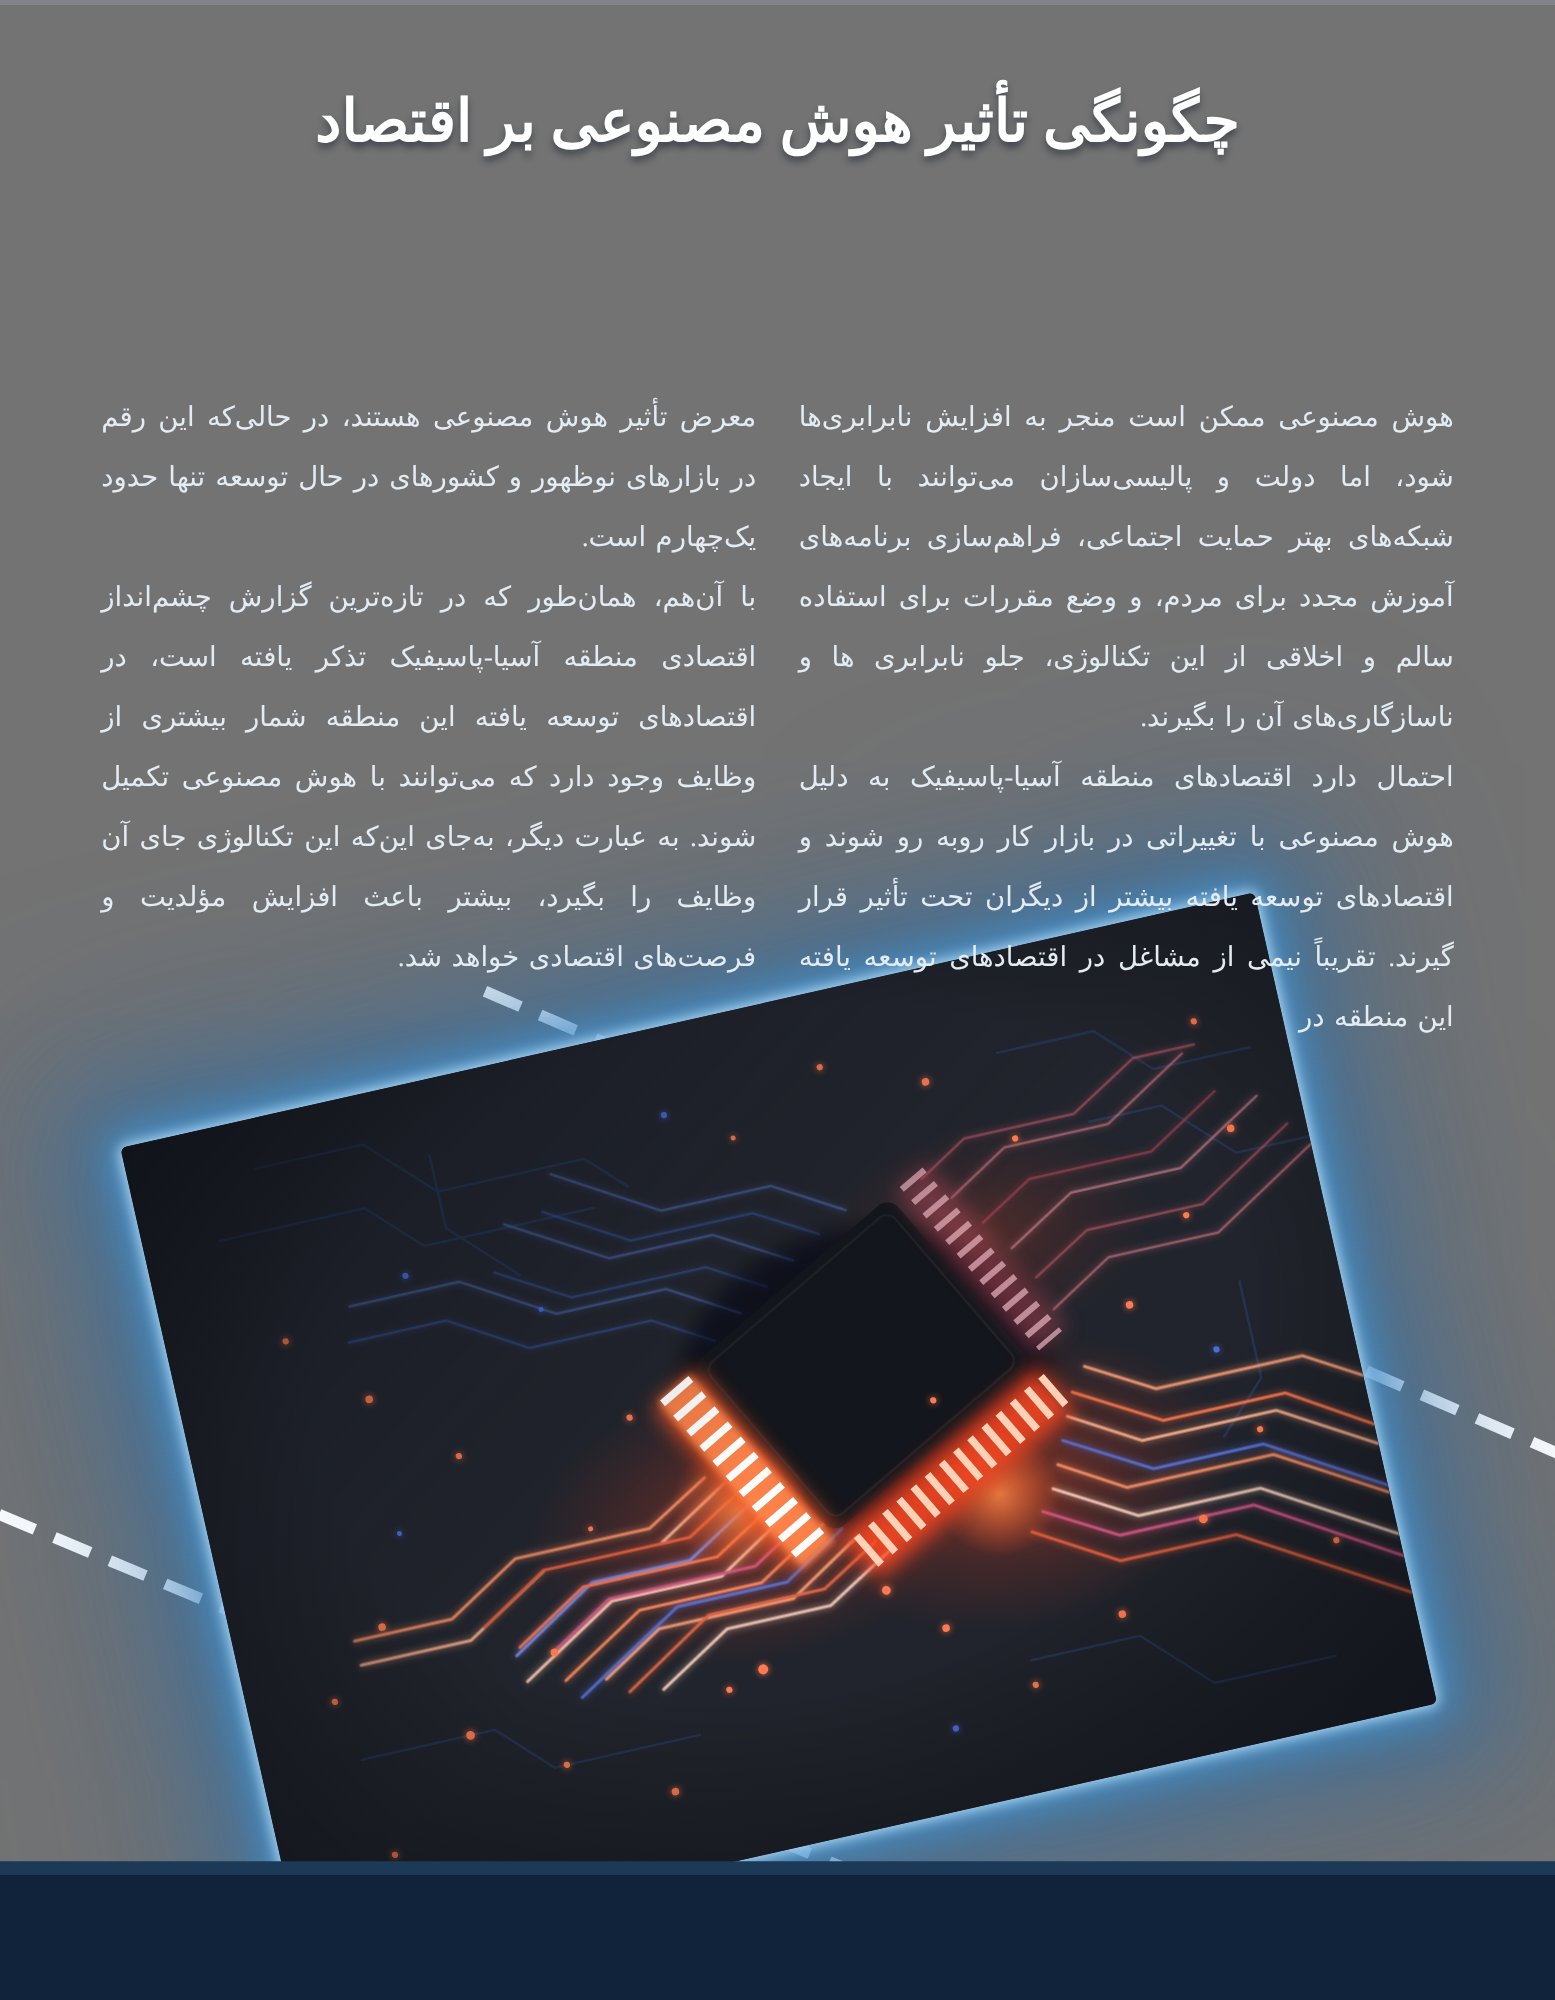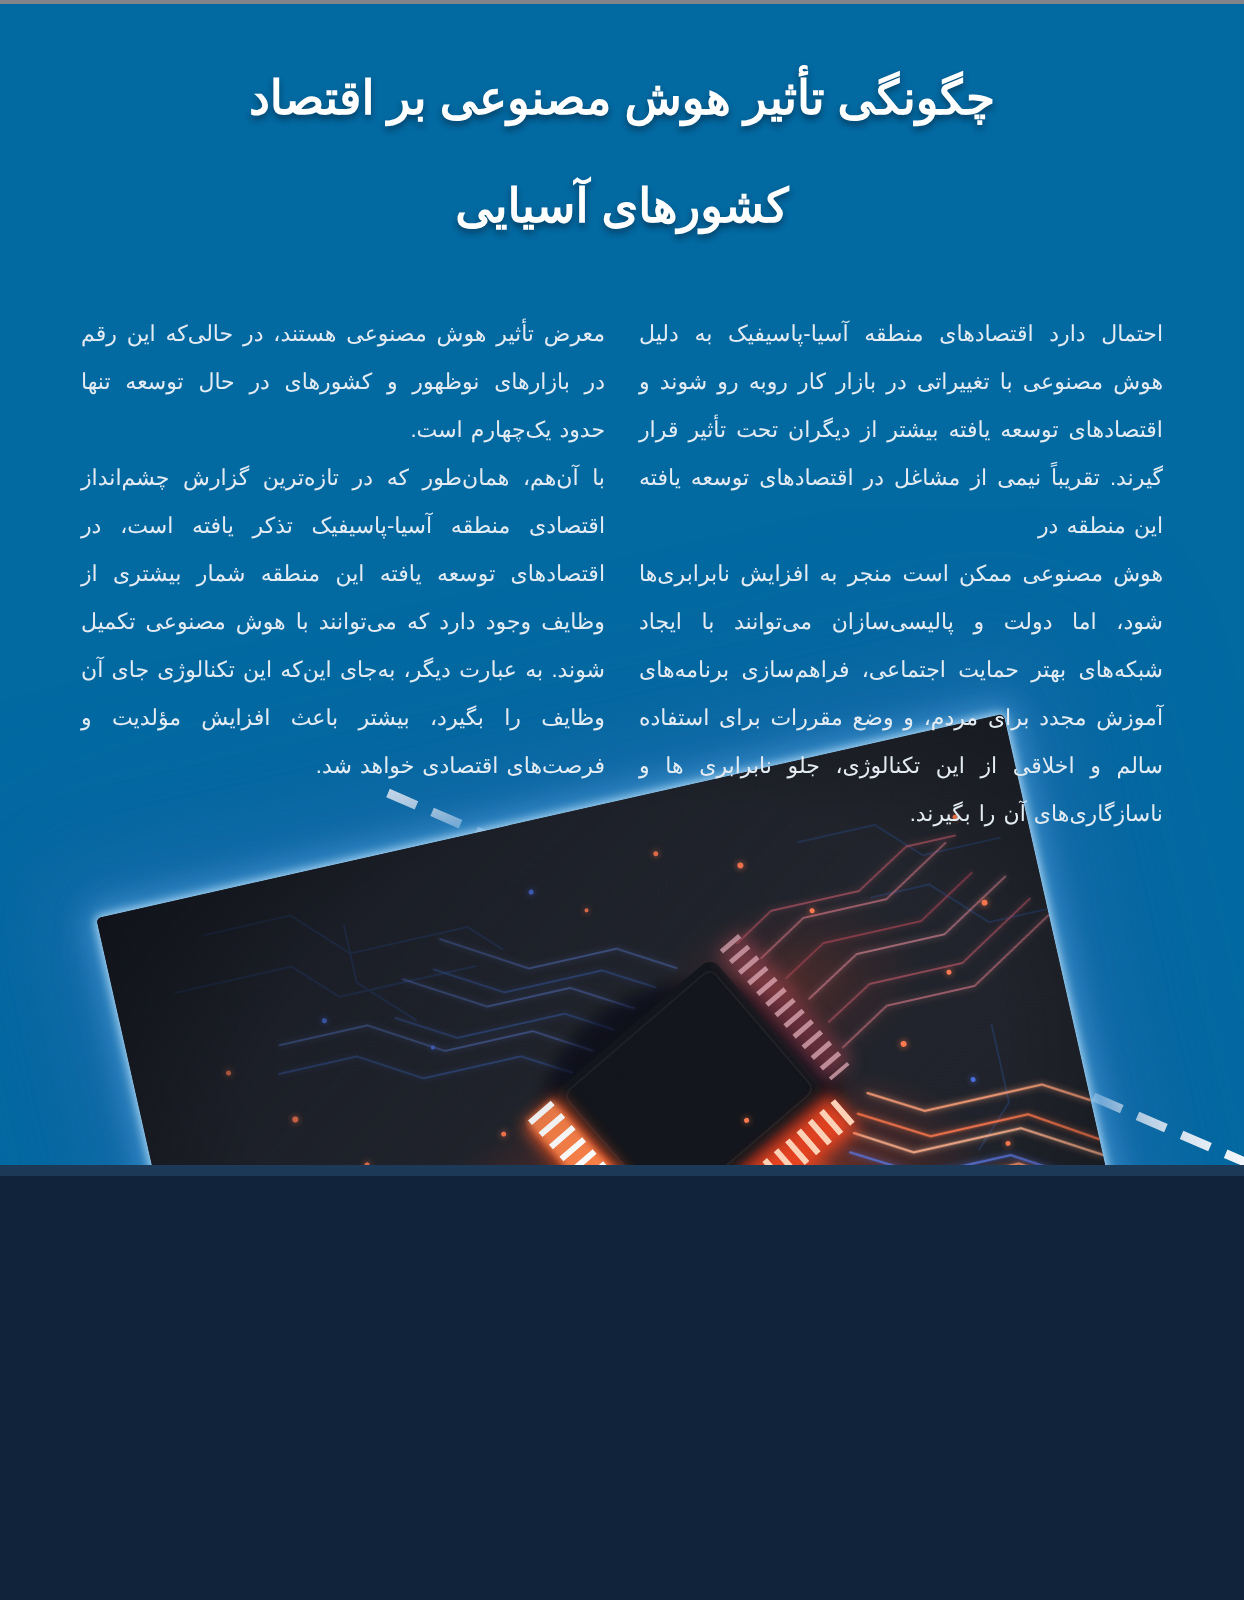--- a/index.html
+++ b/index.html
@@ -1,19 +1,19 @@
 <!DOCTYPE html>
 <html><head>
 <meta charset="utf-8">
 <style>
   html,body{margin:0;padding:0;background:#10233a;}
   .page{
-    position:relative;width:1244px;height:1176px;overflow:hidden;
-    background:#0369a1;
-    font-family:Liberation Sans, sans-serif;
+    position:relative;width:1244px;height:1500px;overflow:hidden;
+    background:#737373;
+    font-family:Liberation Serif, serif;
   }
   .strip-top{position:absolute;top:0;left:0;right:0;height:4px;background:#83838b;z-index:6;}
   .strip-bottom{position:absolute;bottom:0;left:0;right:0;height:11px;background:#1c3a57;z-index:6;}
 
   .header{position:absolute;top:44px;left:0;right:0;text-align:center;color:#ffffff;z-index:3;}
   .title{margin:0;font-size:47px;font-weight:bold;line-height:108px;
          text-shadow:0 4px 6px rgba(8,20,36,.45);}
   .title span{display:block;}
   .subtitle{margin-top:8px;font-size:25px;font-weight:bold;line-height:1.25;
             text-shadow:0 2px 3px rgba(8,20,36,.4);}
@@ -40,28 +40,27 @@
 </head>
 <body>
 
 <div class="page" dir="rtl" lang="fa">
 
   <div class="strip-top"></div>
 
   <header class="header">
     <h1 class="title">
       <span>چگونگی تأثیر هوش مصنوعی بر اقتصاد</span>
-      <span>کشورهای آسیایی</span>
     </h1>
   </header>
 
   <main class="columns">
     <section class="col">
+      <p>هوش مصنوعی ممکن است منجر به افزایش نابرابری‌ها شود، اما دولت و پالیسی‌سازان می‌توانند با ایجاد شبکه‌های بهتر حمایت اجتماعی، فراهم‌سازی برنامه‌های آموزش مجدد برای مردم، و وضع مقررات برای استفاده سالم و اخلاقی از این تکنالوژی، جلو نابرابری ها و ناسازگاری‌های آن را بگیرند.</p>
       <p>احتمال دارد اقتصادهای منطقه آسیا-پاسیفیک به دلیل هوش مصنوعی با تغییراتی در بازار کار روبه رو شوند و اقتصادهای توسعه یافته بیشتر از دیگران تحت تأثیر قرار گیرند. تقریباً نیمی از مشاغل در اقتصادهای توسعه یافته این منطقه در</p>
-      <p>هوش مصنوعی ممکن است منجر به افزایش نابرابری‌ها شود، اما دولت و پالیسی‌سازان می‌توانند با ایجاد شبکه‌های بهتر حمایت اجتماعی، فراهم‌سازی برنامه‌های آموزش مجدد برای مردم، و وضع مقررات برای استفاده سالم و اخلاقی از این تکنالوژی، جلو نابرابری ها و ناسازگاری‌های آن را بگیرند.</p>
     </section>
     <section class="col">
       <p>معرض تأثیر هوش مصنوعی هستند، در حالی‌که این رقم در بازارهای نوظهور و کشورهای در حال توسعه تنها حدود یک‌چهارم است.</p>
       <p>با آن‌هم، همان‌طور که در تازه‌ترین گزارش چشم‌انداز اقتصادی منطقه آسیا-پاسیفیک تذکر یافته است، در اقتصادهای توسعه یافته این منطقه شمار بیشتری از وظایف وجود دارد که می‌توانند با هوش مصنوعی تکمیل شوند. به عبارت دیگر، به‌جای این‌که این تکنالوژی جای آن وظایف را بگیرد، بیشتر باعث افزایش مؤلدیت و فرصت‌های اقتصادی خواهد شد.</p>
     </section>
   </main>
 
   <svg class="dashes" viewBox="0 0 1244 1600" xmlns="http://www.w3.org/2000/svg">
     <line x1="388" y1="793" x2="1268" y2="1172" stroke="#ffffff" stroke-width="9" stroke-dasharray="31 17"></line>
     <line x1="-45" y1="1193" x2="952" y2="1610" stroke="#ffffff" stroke-width="9" stroke-dasharray="31 17"></line>

